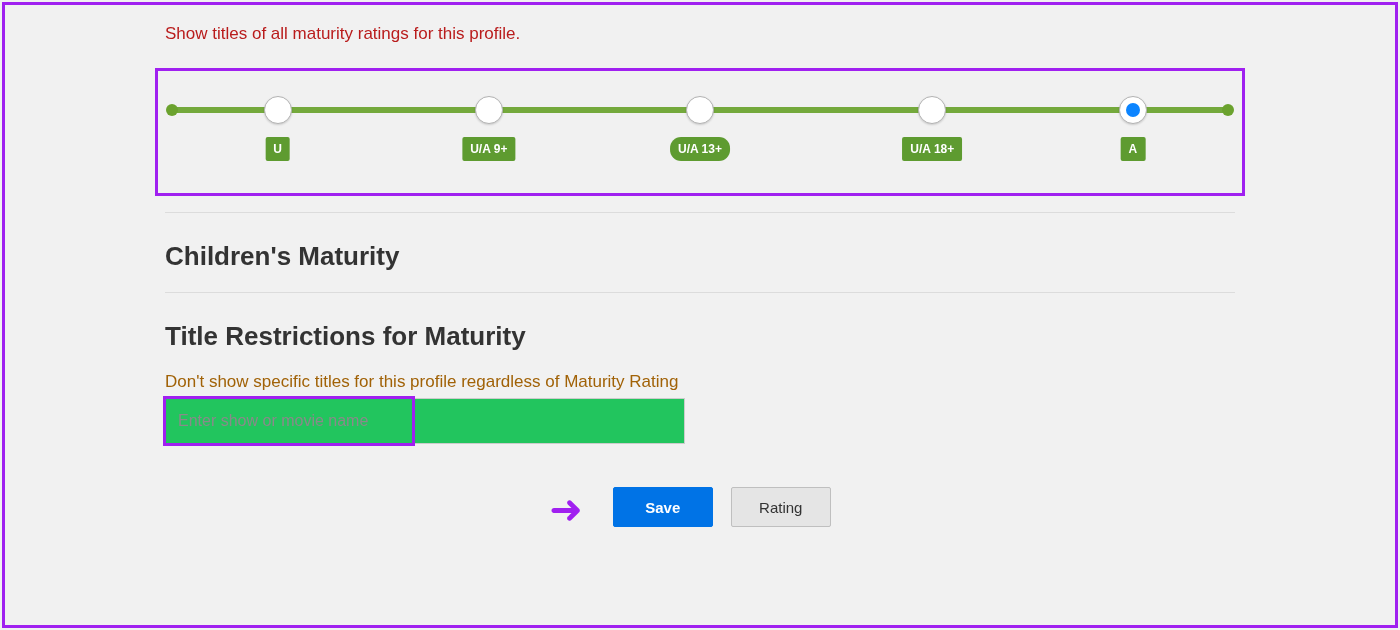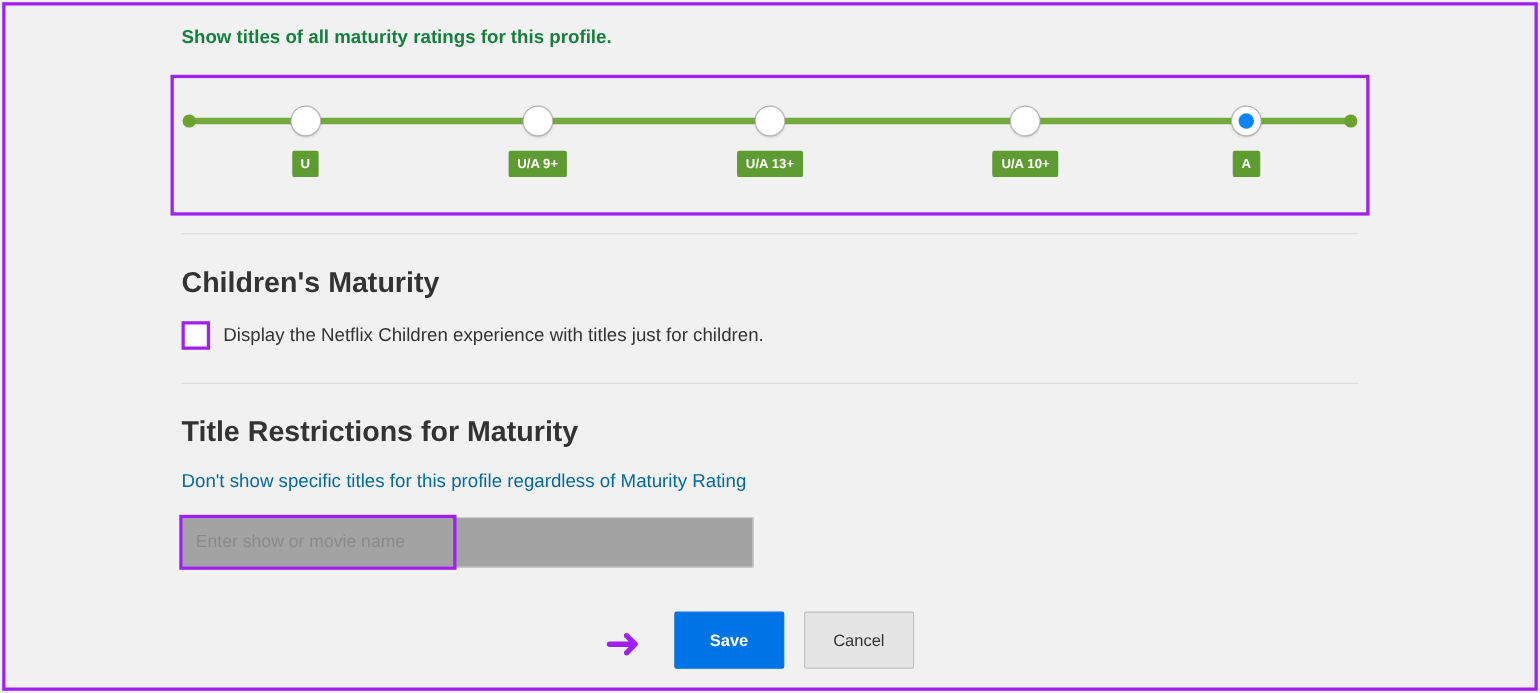--- a/index.html
+++ b/index.html
@@ -15,24 +15,23 @@
     position: absolute;
     top: 2px; left: 2px; right: 2px; bottom: 2px;
     border: 3px solid #a020f0;
     pointer-events: none;
     z-index: 50;
   }
   .content {
     padding: 24px 165px 0 165px;
   }
   .instruction {
-    color: #15803d;
+    color: #b91c1c;
     font-size: 17px;
     margin-bottom: 24px;
-    font-weight: bold;
   }
   .slider-highlight {
     border: 3px solid #a020f0;
     padding: 30px 10px 30px 10px;
     margin-left: -10px;
     margin-right: -10px;
     margin-bottom: 12px;
   }
   .slider {
     position: relative;
@@ -117,36 +116,36 @@
     border: 3px solid #a020f0;
     background: #fff;
     flex: none;
   }
   .checkbox-label {
     font-size: 17px;
     color: #333;
   }
   .restrict-desc {
     font-size: 17px;
-    color: #0369a1;
-    margin-bottom: 22px;
+    color: #a16207;
+    margin-bottom: 6px;
   }
   .input-wrap {
     position: relative;
     width: 520px;
     margin-bottom: 40px;
   }
   .title-input {
     width: 100%;
     height: 46px;
     border: 1px solid #ccc;
     padding: 0 12px;
     font-size: 16px;
     color: #333;
-    background: #a3a3a3;
+    background: #22c55e;
   }
   .title-input::placeholder { color: #8a8a8a; }
   .input-highlight {
     position: absolute;
     top: -2px; left: -2px;
     width: 252px; height: 50px;
     border: 3px solid #a020f0;
     pointer-events: none;
   }
   .button-row {
@@ -159,21 +158,21 @@
   }
   .arrow {
     font-size: 40px;
     color: #a020f0;
     margin-right: 12px;
     position: relative;
     top: 2px;
   }
   .btn {
     min-width: 100px;
-    height: 52px;
+    height: 40px;
     padding: 0 24px;
     font-size: 15px;
     border: 1px solid #bfbfbf;
     cursor: pointer;
     border-radius: 2px;
   }
   .btn-primary {
     background: #0073e6;
     color: #fff;
     border-color: #0073e6;
@@ -203,46 +202,42 @@
           <div class="tick" style="left: 30%;"></div>
           <div class="tick" style="left: 50%;"></div>
           <div class="tick" style="left: 72%;"></div>
           <div class="tick selected" style="left: 91%;"></div>
         </div>
     </div>
     <div class="labels">
       <div id="labels-mount">
           <div class="chip" style="left: 10%;">U</div>
           <div class="chip" style="left: 30%;">U/A 9+</div>
-          <div class="chip" style="left: 50%;">U/A 13+</div>
-          <div class="chip" style="left: 72%;">U/A 10+</div>
+          <div class="chip" style="left: 50%; border-radius: 11px;">U/A 13+</div>
+          <div class="chip" style="left: 72%;">U/A 18+</div>
           <div class="chip" style="left: 91%;">A</div>
         </div>
     </div>
   </div>
 
   <hr class="divider">
 
   <h2 class="section-title">Children's Maturity</h2>
 
-  <div class="checkbox-row">
-    <div class="checkbox"></div>
-    <span class="checkbox-label">Display the Netflix Children experience with titles just for children.</span>
-  </div>
 
   <hr class="divider">
 
   <h2 class="section-title">Title Restrictions for Maturity</h2>
 
   <p class="restrict-desc">Don't show specific titles for this profile regardless of Maturity Rating</p>
 
   <div class="input-wrap">
     <input class="title-input" type="text" placeholder="Enter show or movie name" style="">
     <div class="input-highlight"></div>
   </div>
 
   <div class="button-row">
     <span class="arrow">➜</span>
     <button class="btn btn-primary">Save</button>
-    <button class="btn btn-secondary">Cancel</button>
+    <button class="btn btn-secondary">Rating</button>
   </div>
 
 </div>
 
 </body></html>

